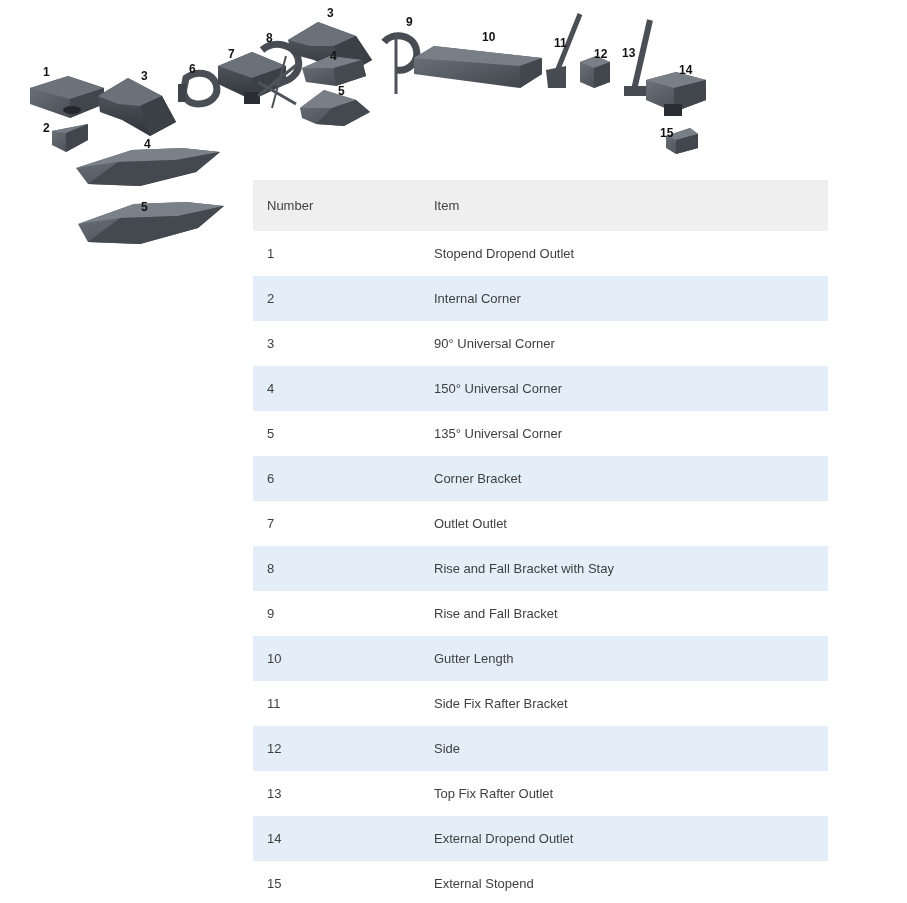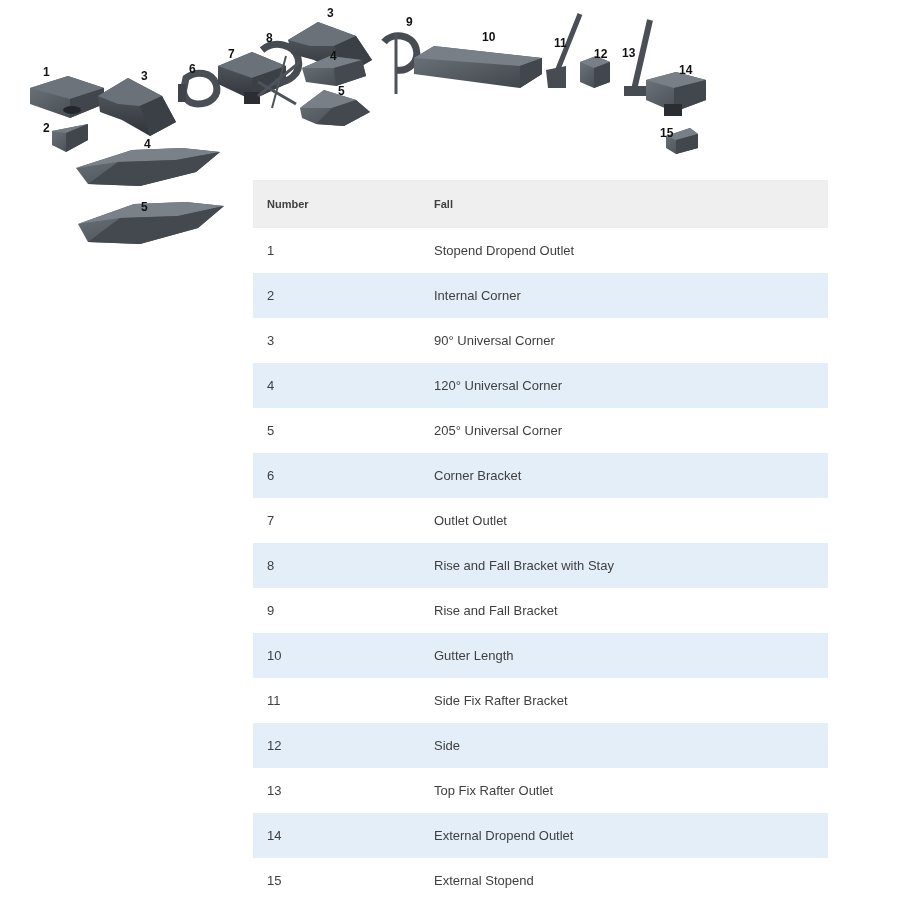--- a/index.html
+++ b/index.html
@@ -42,22 +42,22 @@
     position: absolute;
     left: 253px;
     top: 180px;
     width: 575px;
     border-collapse: collapse;
     font-size: 13px;
   }
   #parts-table thead th {
     background: #efefef;
     color: #404040;
-    font-weight: bold;
-    font-size: 11px;
+    font-weight: normal;
+    font-size: 13px;
     text-align: left;
     padding: 18px 0 18px 14px;
     border: none;
   }
   #parts-table thead th.col-item {
     padding-left: 14px;
   }
   #parts-table tbody td {
     padding: 15px 0 15px 14px;
     border: none;
@@ -227,43 +227,43 @@
 </div>
 
 <table id="parts-table">
   <colgroup>
     <col class="c-num">
     <col class="c-item">
   </colgroup>
   <thead>
     <tr>
       <th class="col-number">Number</th>
-      <th class="col-item">Fall</th>
+      <th class="col-item">Item</th>
     </tr>
   </thead>
   <tbody id="parts-table-body">
       <tr class="odd">
         <td>1</td>
         <td>Stopend Dropend Outlet</td>
       </tr>
       <tr class="even">
         <td>2</td>
         <td>Internal Corner</td>
       </tr>
       <tr class="odd">
         <td>3</td>
         <td>90° Universal Corner</td>
       </tr>
       <tr class="even">
         <td>4</td>
-        <td>120° Universal Corner</td>
+        <td>150° Universal Corner</td>
       </tr>
       <tr class="odd">
         <td>5</td>
-        <td>205° Universal Corner</td>
+        <td>135° Universal Corner</td>
       </tr>
       <tr class="even">
         <td>6</td>
         <td>Corner Bracket</td>
       </tr>
       <tr class="odd">
         <td>7</td>
         <td>Outlet Outlet</td>
       </tr>
       <tr class="even">

